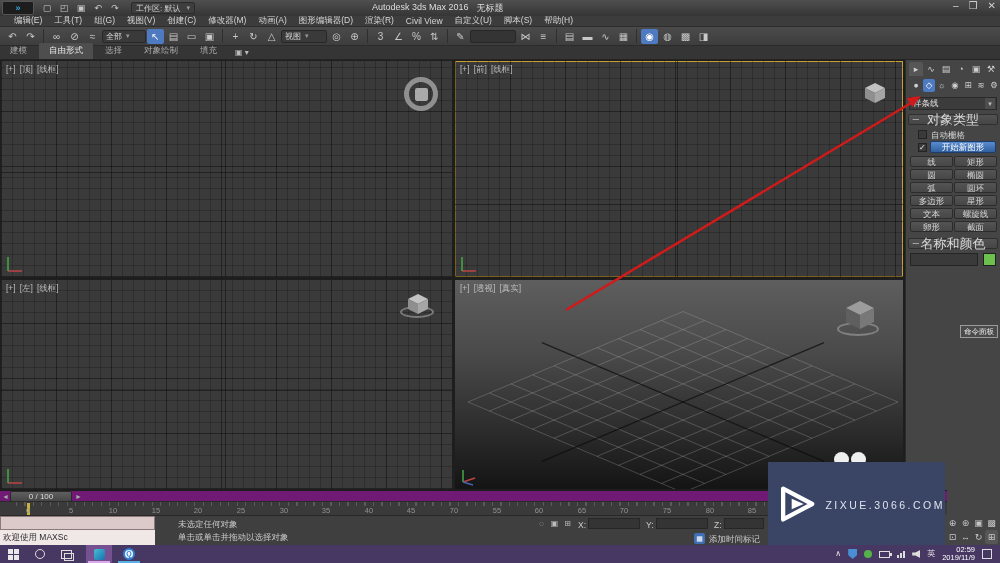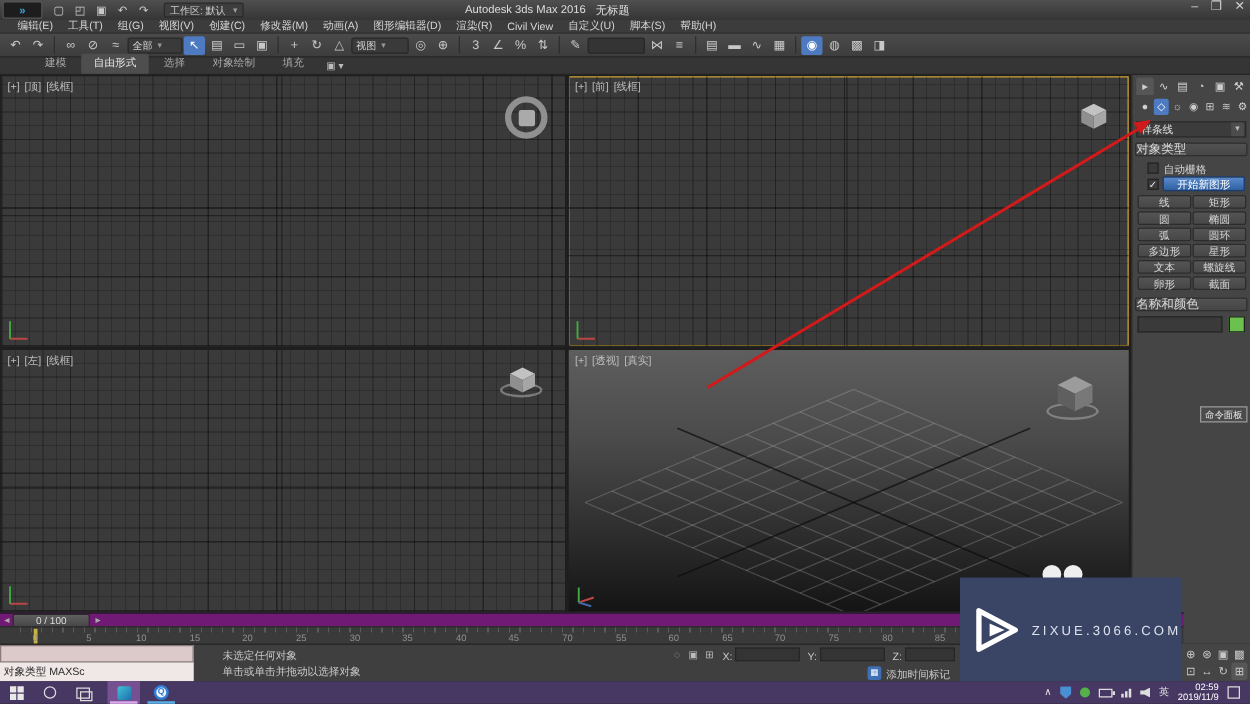--- a/index.html
+++ b/index.html
@@ -50,21 +50,21 @@
   .g-move::before{content:"+"} .g-rotate::before{content:"↻"} .g-scale::before{content:"△"}
   .g-center::before{content:"◎"} .g-manip::before{content:"⊕"} .g-snap::before{content:"3"}
   .g-asnap::before{content:"∠"} .g-psnap::before{content:"%"} .g-ssnap::before{content:"⇅"}
   .g-named::before{content:"✎"} .g-mirror::before{content:"⋈"} .g-align::before{content:"≡"}
   .g-layers::before{content:"▤"} .g-ribbon::before{content:"▬"} .g-curve::before{content:"∿"}
   .g-schem::before{content:"▦"} .g-mat::before{content:"◉"} .g-rset::before{content:"◍"}
   .g-rframe::before{content:"▩"} .g-render::before{content:"◨"}
   .named-field{width:46px;height:13px;background:#343434;border:1px solid #262626;border-radius:2px;flex:none}
   
   #ribbon{position:absolute;left:0;top:46px;width:1000px;height:14px;background:#353535;
-    border-bottom:1px solid #242424;display:flex;align-items:flex-end;padding-left:26px;gap:2px;z-index:10}
+    border-bottom:1px solid #242424;display:flex;align-items:flex-end;gap:2px;z-index:10}
   .rtab{font-size:8.5px;color:#a8a8a8;padding:2px 10px}
   .rtab.active{background:#4e4e4e;color:#e8e8e8;border-radius:2px 2px 0 0}
   .rmore{color:#bbb;font-size:8px;padding:2px 6px}
   .rmore::before{content:"▣ ▾"}
   
   #vp-zone{position:absolute;left:0;top:60px;width:905px;height:430px;background:#1e1e1e}
   .vp{position:absolute;background:#3a3a3a;overflow:hidden}
   .vp .grid{position:absolute;inset:0;background-image:
     repeating-linear-gradient(90deg,rgba(0,0,0,.20) 0 1px,transparent 1px 11px),
     repeating-linear-gradient(0deg,rgba(0,0,0,.20) 0 1px,transparent 1px 11px),
@@ -88,21 +88,21 @@
   .cpt.active{background:#565656;border-radius:2px 2px 0 0}
   .cp-cats{position:absolute;left:4px;top:19px;display:flex;gap:1px}
   .cpc{width:12px;height:13px;color:#cfcfcf;font-size:8.5px;line-height:13px;text-align:center}
   .cpc.on{background:#4d7ac0;border-radius:2px;color:#fff}
   .cp-drop{position:absolute;left:3px;top:37px;width:88px;height:13px;background:#3c3c3c;
     border:1px solid #2a2a2a;color:#e0e0e0;font-size:8.5px;display:flex;align-items:center;padding-left:3px}
   .cp-drop::after{content:"▾";position:absolute;right:1px;width:10px;text-align:center;
     background:#4d4d4d;height:11px;line-height:11px;font-size:7px;color:#bbb}
   .rollhead{position:absolute;left:2px;width:90px;height:11px;
     background:linear-gradient(#525252,#464646);border:1px solid #2f2f2f;border-radius:2px;
-    color:#d8d8d8;font-size:10px;text-align:left;line-height:9px}
+    color:#d8d8d8;font-size:13px;text-align:center;line-height:9px}
   .rollhead::before{content:"−";position:absolute;left:3px;color:#aaa}
   .cbx{position:absolute;width:9px;height:9px;background:#3a3a3a;border:1px solid #232323}
   .cbx.checked::before{content:"✓";color:#e8e8e8;font-size:8px;position:absolute;left:0;top:-1px}
   .cp-lab{position:absolute;font-size:8.5px;color:#d4d4d4}
   .btn-blue{position:absolute;height:12px;background:linear-gradient(#5a8bcd,#30609f);
     border:1px solid #1d3c6e;border-radius:2px;color:#fff;font-size:8.5px;text-align:center;line-height:11px}
   .obtn{position:absolute;width:43px;height:11px;background:linear-gradient(#545454,#474747);
     border:1px solid #2c2c2c;border-radius:2px;color:#d4d4d4;font-size:8.5px;text-align:center;line-height:10px}
   .nc-input{position:absolute;left:4px;width:68px;height:13px;background:#3a3a3a;border:1px solid #242424}
   .nc-swatch{position:absolute;left:77px;width:13px;height:13px;border:1px solid #202020}
@@ -460,21 +460,21 @@
   <span class="tb-num" style="left:698px">80</span>
   <span class="tb-num" style="left:740px">85</span>
   <span class="tb-num" style="left:783px">90</span>
   <span class="tb-num" style="left:825px">95</span>
   <span class="tb-num" style="left:868px">100</span>
 </div>
 <div id="rowfill-right"></div>
 
 <div id="statusbar">
   <div class="mxs-top"></div>
-  <div class="mxs-bot">对象类型 MAXSc</div>
+  <div class="mxs-bot">欢迎使用 MAXSc</div>
   <span class="prompt1">未选定任何对象</span>
   <span class="prompt2">单击或单击并拖动以选择对象</span>
   <span class="st-ico" style="left:536px">◌</span>
   <span class="st-ico" style="left:549px">▣</span>
   <span class="st-ico" style="left:562px">⊞</span>
   <span class="xyz-lab" style="left:578px">X:</span>
   <span class="xyz-field" style="left:588px"></span>
   <span class="xyz-lab" style="left:646px">Y:</span>
   <span class="xyz-field" style="left:656px"></span>
   <span class="xyz-lab" style="left:714px">Z:</span>

